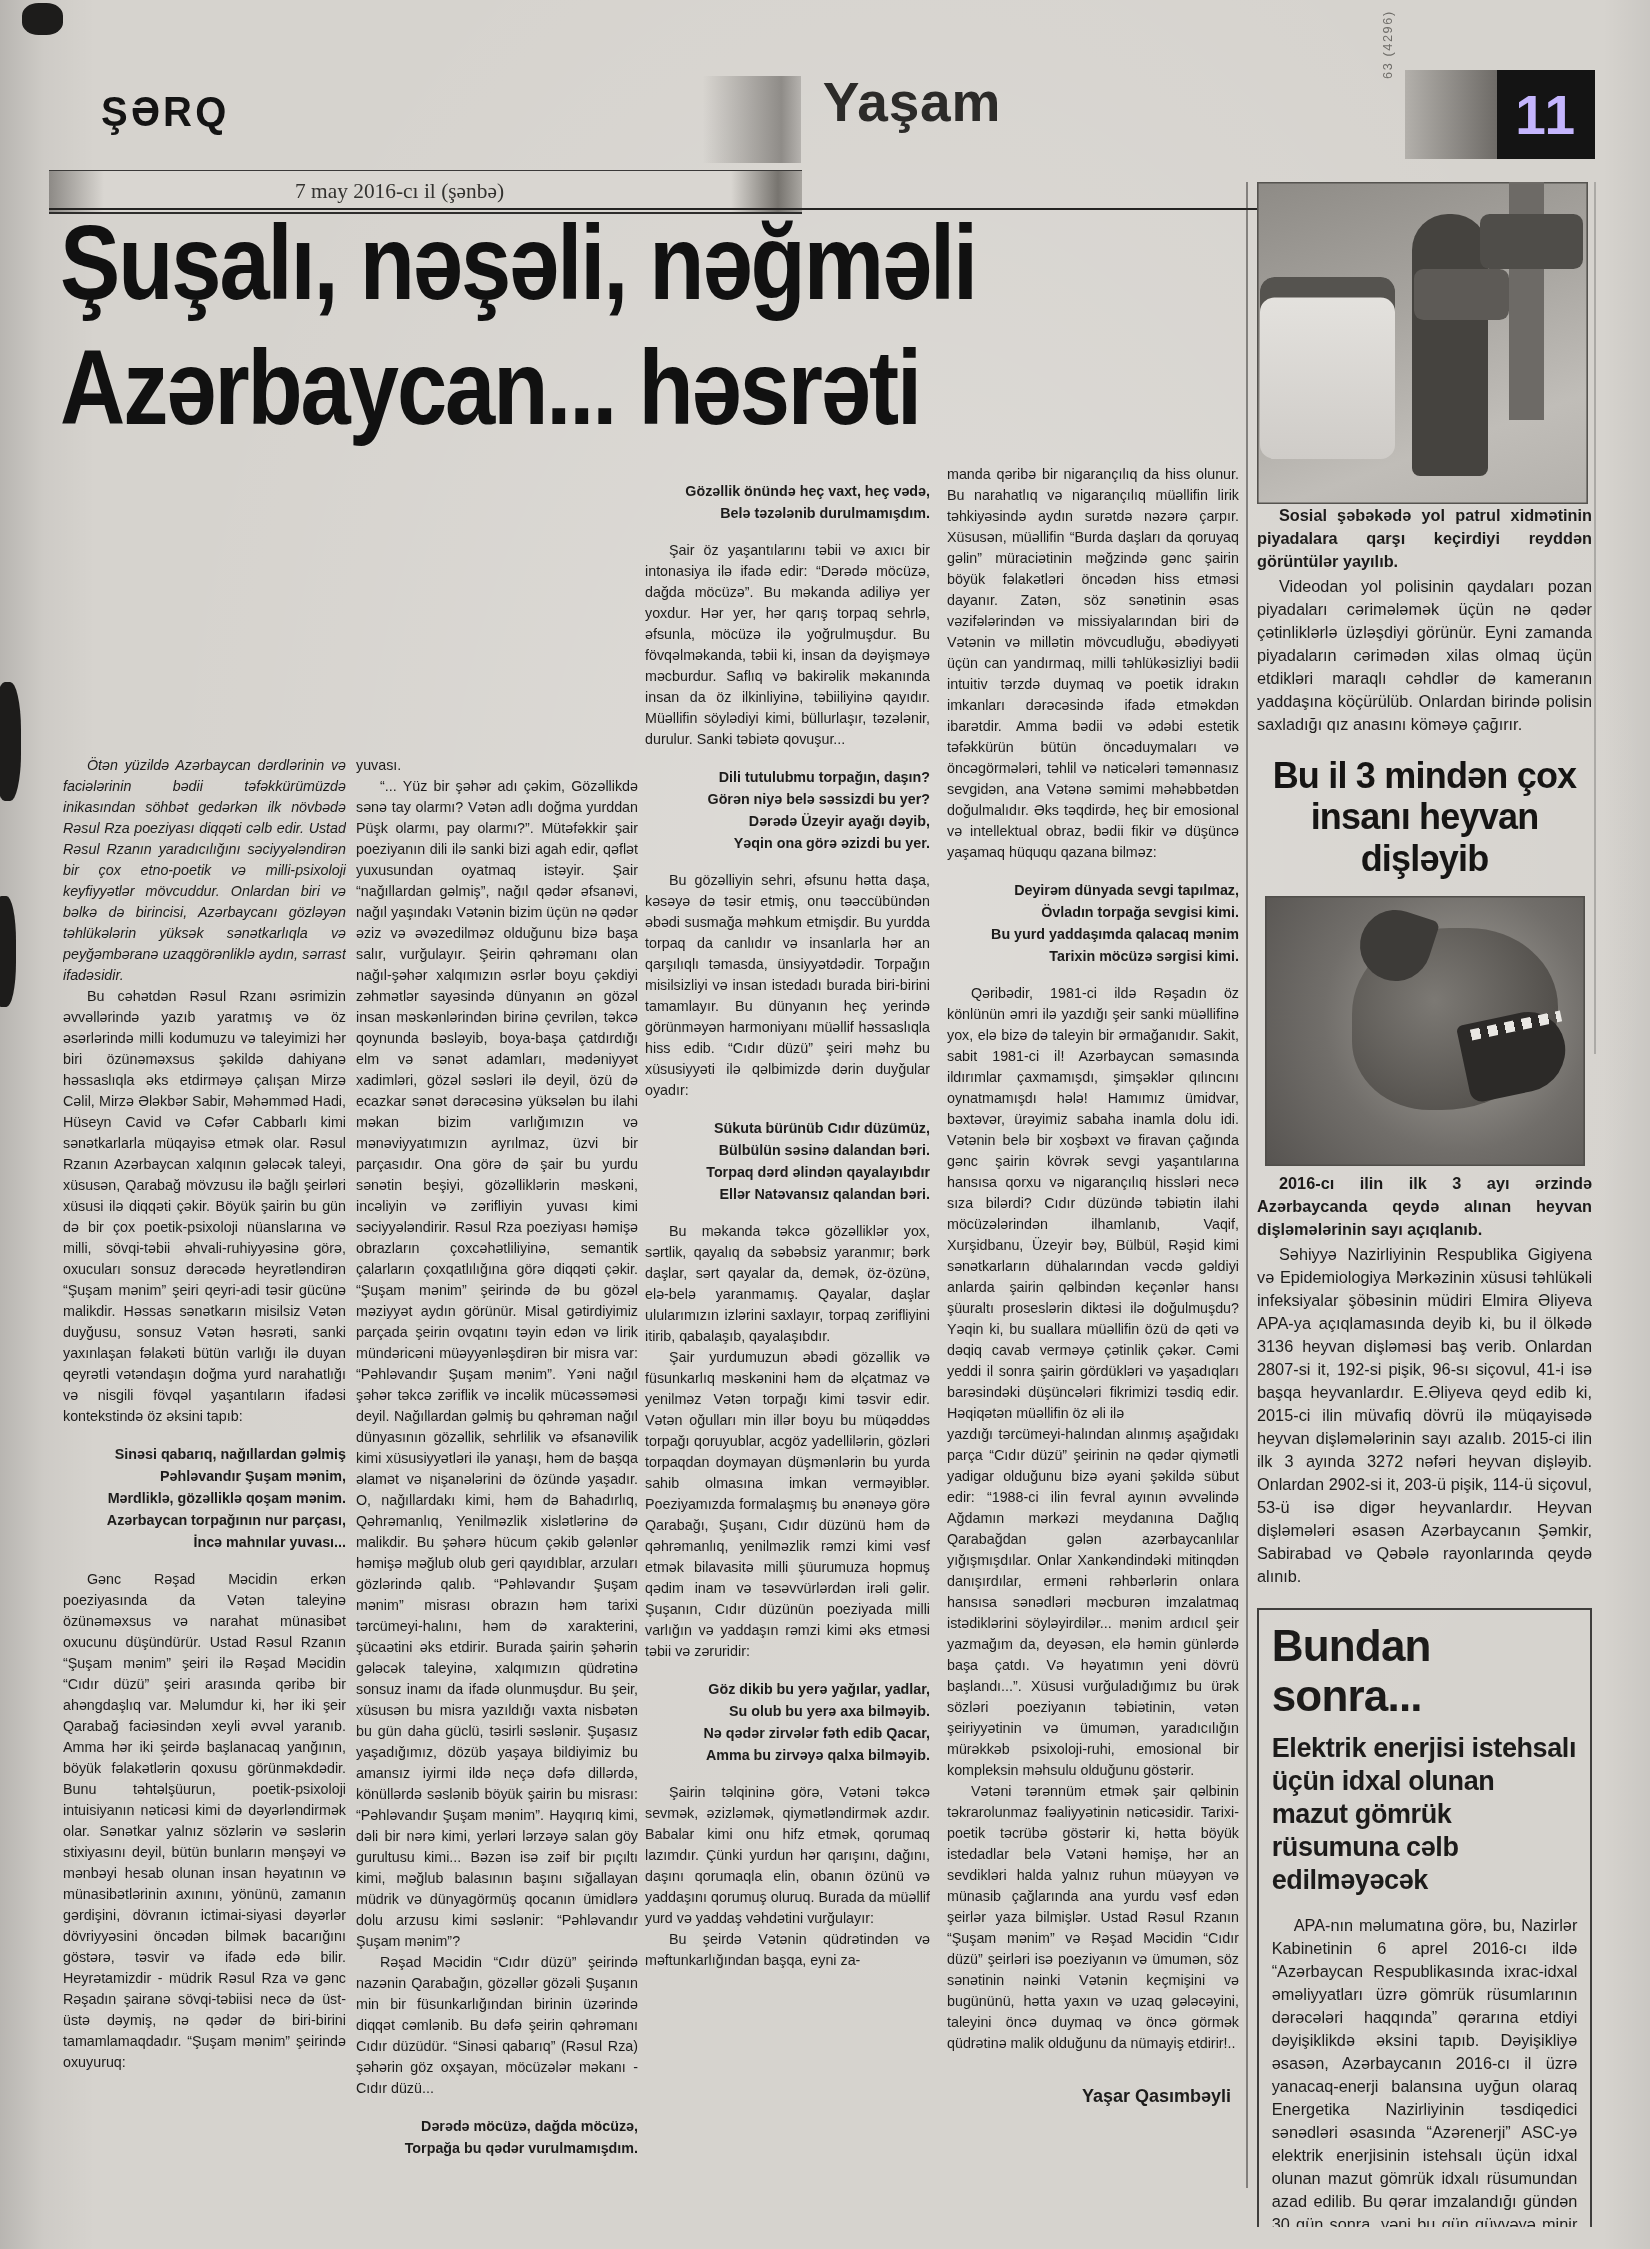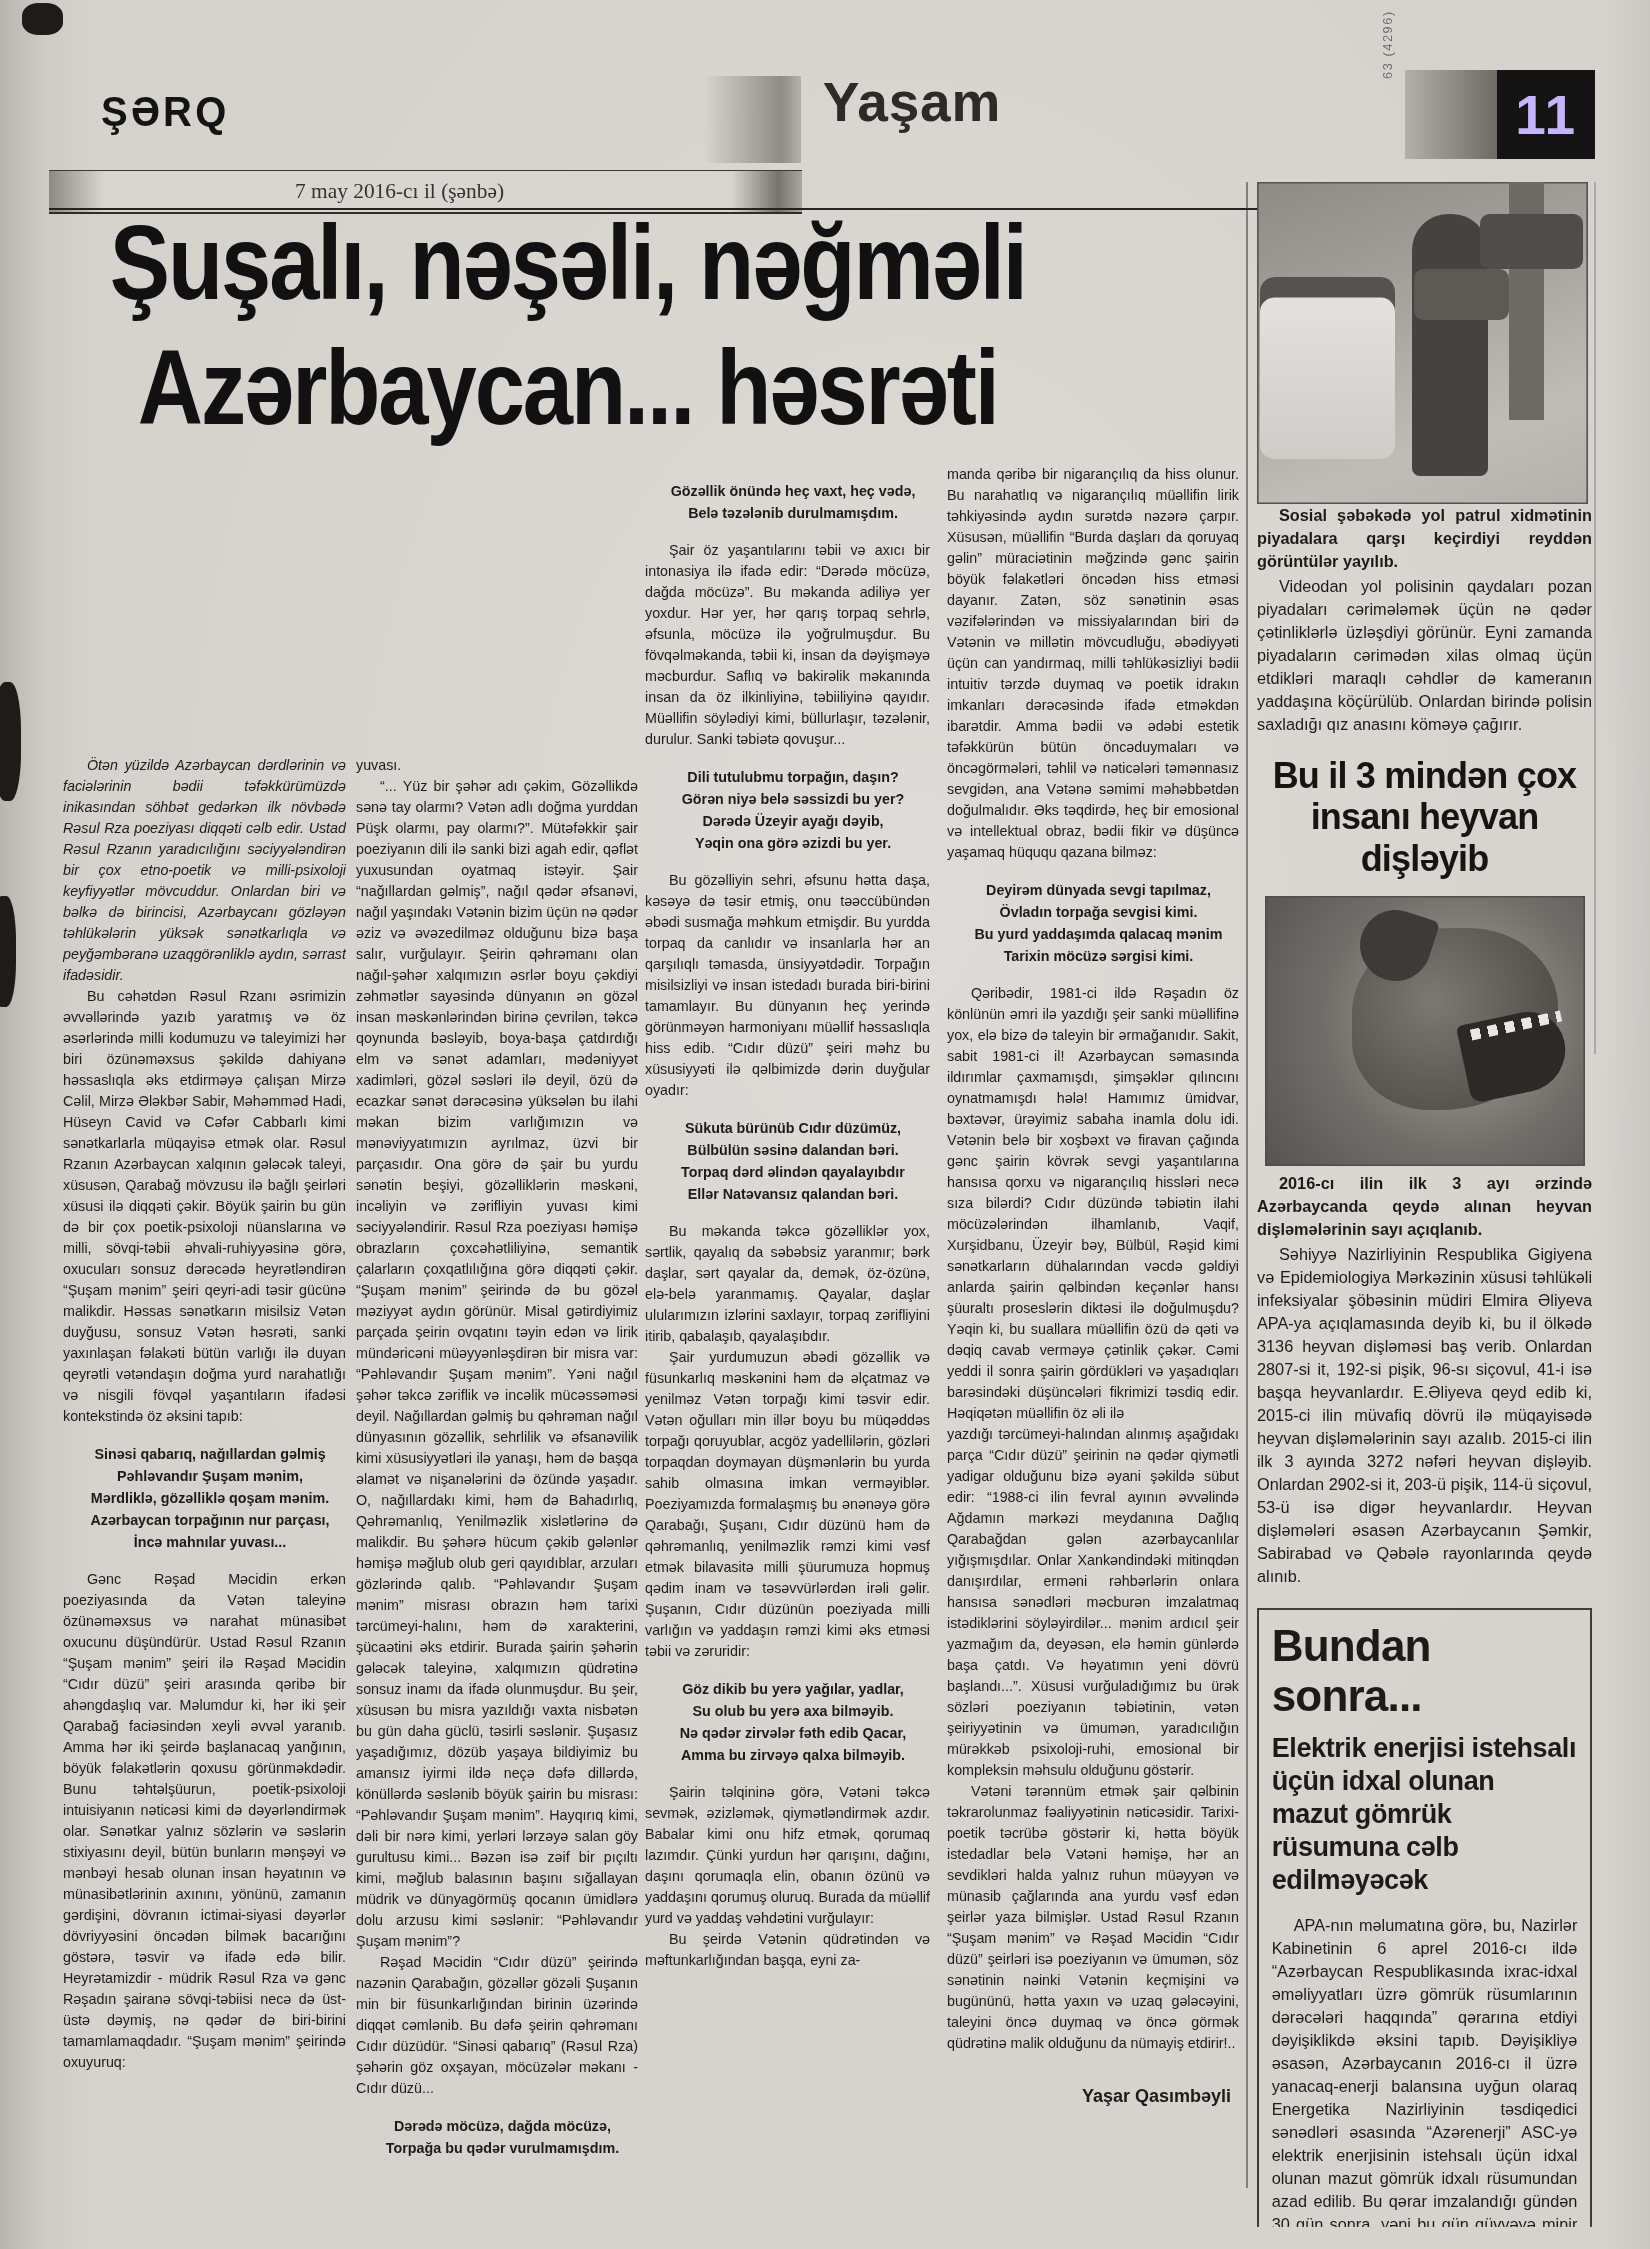--- a/index.html
+++ b/index.html
@@ -22,21 +22,21 @@
       background:linear-gradient(90deg,rgba(0,0,0,0) 0,rgba(0,0,0,0) 60%,#8f8c88 92%,#b5b2ae 100%);}
   .section-title{position:absolute;left:777px;top:70px;width:270px;text-align:center;font-size:55px;font-weight:bold;color:#2c2b29;letter-spacing:0.8px;}
   .mast-rule{position:absolute;left:49px;top:208px;width:1452px;height:2.4px;background:#242322;}
   .issue-vert{position:absolute;left:1381px;top:79px;width:87px;height:20.6px;font-size:12.7px;color:#55534f;
       transform:rotate(-90deg);transform-origin:left top;letter-spacing:1.6px;opacity:.8;}
   .pagebox-gray{position:absolute;left:1405px;top:70px;width:92px;height:89px;background:linear-gradient(90deg,#b3b0ab,#6e6b67);}
   .pagebox{position:absolute;left:1497px;top:70px;width:98px;height:89px;background:#141414;display:flex;align-items:center;justify-content:center;}
   .pagenum{color:#c4b5fd;font-size:55px;font-weight:bold;letter-spacing:1.6px;}
   .website{position:absolute;left:1348px;top:216px;width:247px;text-align:center;font-size:22px;color:#2d2c2a;}
   
-  .headline{position:absolute;left:60px;top:200px;width:1181px;margin:0;font-weight:bold;color:#111;line-height:125px;text-align:center;}
+  .headline{position:absolute;left:60px;top:200px;width:1181px;margin:0;font-weight:bold;color:#111;line-height:125px;}
   .hl-line{display:block;font-size:105px;letter-spacing:-2.4px;transform:scaleX(.86);transform-origin:left center;white-space:nowrap;}
   
   .photo-main{position:absolute;left:60px;top:446px;width:564px;height:292px;overflow:hidden;
       background:linear-gradient(180deg,#c6c3be 0%,#b1aea9 22%,#96938e 40%,#797671 55%,#5a5753 72%,#403e3b 100%);
       box-shadow:inset 0 0 32px rgba(0,0,0,.25);}
   .pm-sign{position:absolute;left:51px;top:20.6px;font-size:46px;font-weight:bold;color:#efede9;letter-spacing:36px;
       text-shadow:0 2.4px 2.4px rgba(20,20,20,.7),0 11px 0 rgba(60,58,55,.25);}
   .pm-teeth{position:absolute;left:-8px;top:125px;width:110%;height:14.3px;transform:rotate(-2deg);
       background:repeating-linear-gradient(90deg,#57544f 0 20.6px,rgba(0,0,0,0) 20.6px 36px);}
   .pm-wall{position:absolute;left:-9.5px;top:138px;width:110%;height:73px;transform:rotate(-2deg);
@@ -50,21 +50,21 @@
   
   .col{position:absolute;font-size:14.3px;line-height:21px;text-align:justify;overflow:hidden;}
   .colC{left:63px;top:755px;width:283px;height:1427px;}
   .colD{left:356px;top:755px;width:282px;height:1475px;}
   .colA{left:645px;top:464px;width:285px;height:1752px;}
   .colB{left:947px;top:464px;width:292px;height:1768px;}
   .para{margin:0;}
   .para.body{text-indent:24px;}
   .para.body-noindent{text-indent:0;}
   .para.intro{font-style:italic;text-indent:24px;}
-  .para.poem{font-weight:bold;white-space:pre-line;text-align:center;margin:16px 0 16px 11px;text-indent:0;line-height:22px;}
+  .para.poem{font-weight:bold;white-space:pre-line;text-align:right;margin:16px 0 16px 11px;text-indent:0;line-height:22px;}
   .para.author{font-weight:bold;text-align:right;font-size:18px;margin-top:32px;padding-right:8px;}
   
   .vrule{position:absolute;width:1.6px;background:rgba(45,44,42,.5);}
   .sidebar{position:absolute;left:1257px;top:182px;width:335px;height:2045px;overflow:hidden;}
   .sb-photo1{position:relative;width:331px;height:322px;background:linear-gradient(160deg,#8e8b86 0%,#a7a49f 40%,#c0bdb8 75%,#b4b1ac 100%);overflow:hidden;box-shadow:inset 0 0 0 1.6px #55534f;}
   .sp-car{position:absolute;left:3.2px;top:95px;width:135px;height:182px;background:linear-gradient(180deg,#e6e4e0,#cfccc8);border-radius:14.3px;box-shadow:inset 0 20.6px 0 #55534f;}
   .sp-figure{position:absolute;left:155px;top:32px;width:76px;height:262px;background:#45433f;border-radius:36px 36px 8px 8px;}
   .sp-tree{position:absolute;left:252px;top:0;width:35px;height:238px;background:#6d6a66;}
   .sp-car2{position:absolute;right:4.8px;top:32px;width:103px;height:55px;background:#4f4d49;border-radius:9.5px;}
   .sp-car3{position:absolute;right:79px;top:87px;width:95px;height:51px;background:#5d5a56;border-radius:9.5px;}

